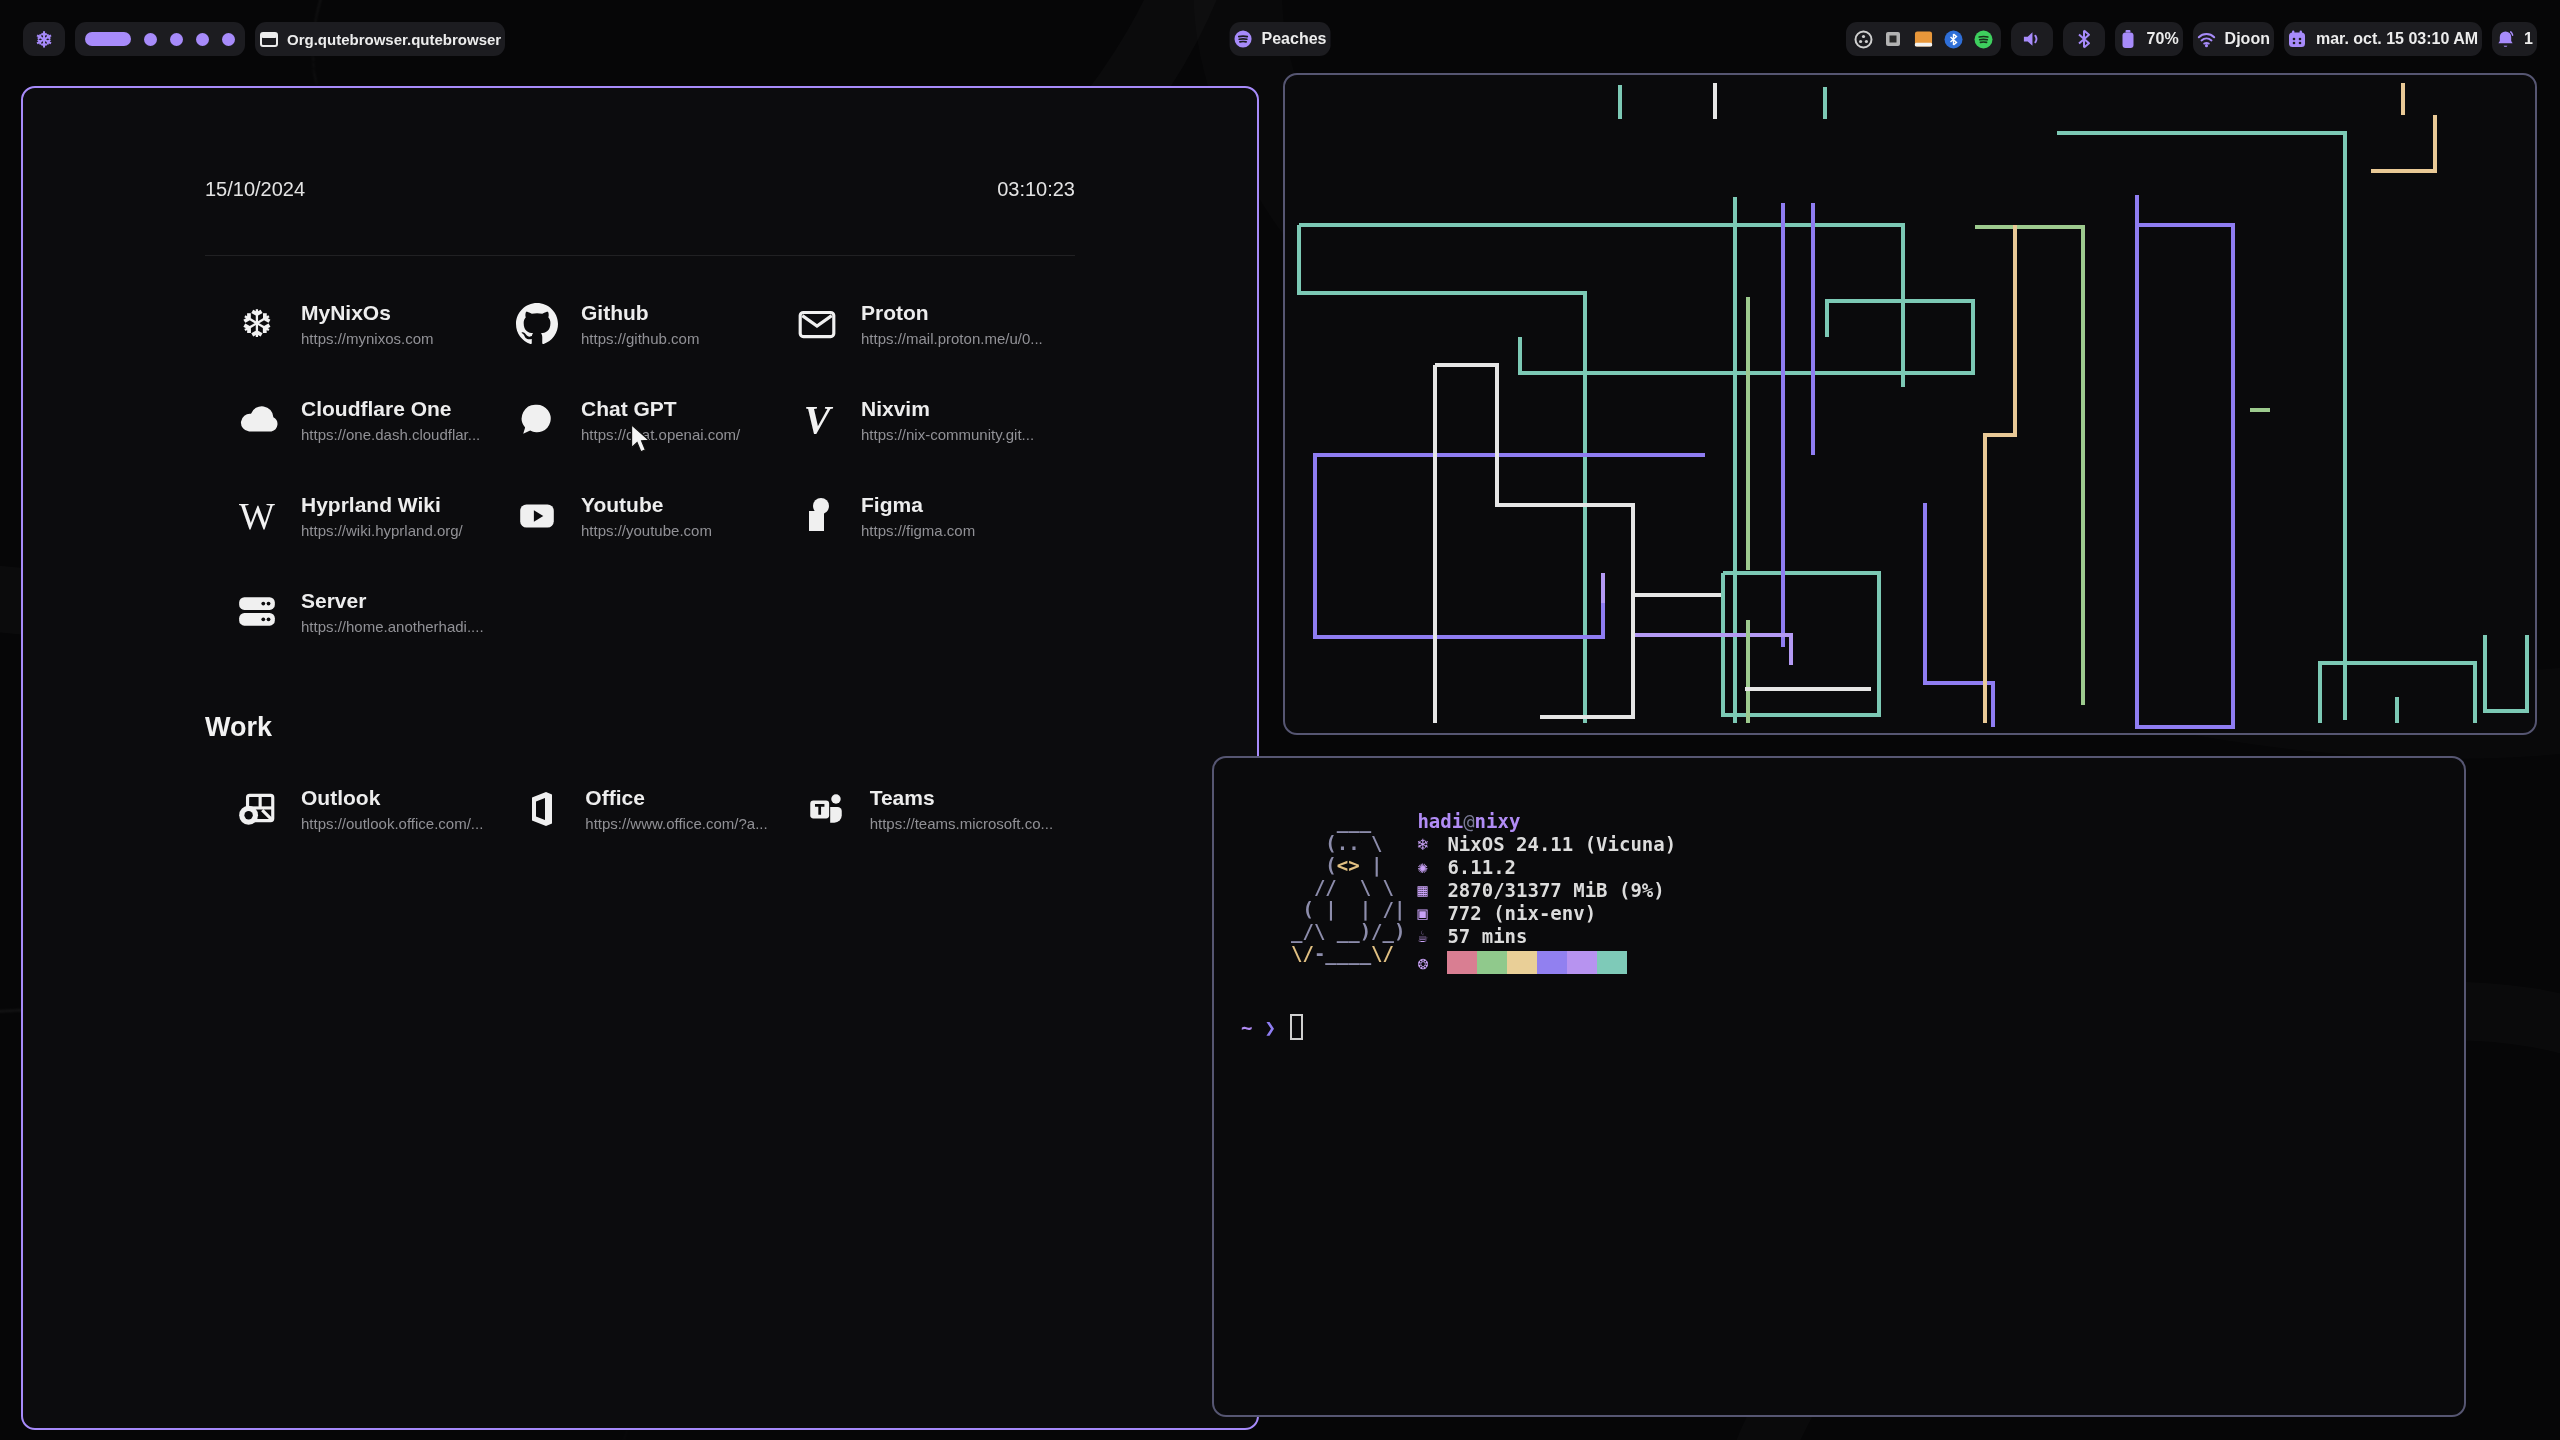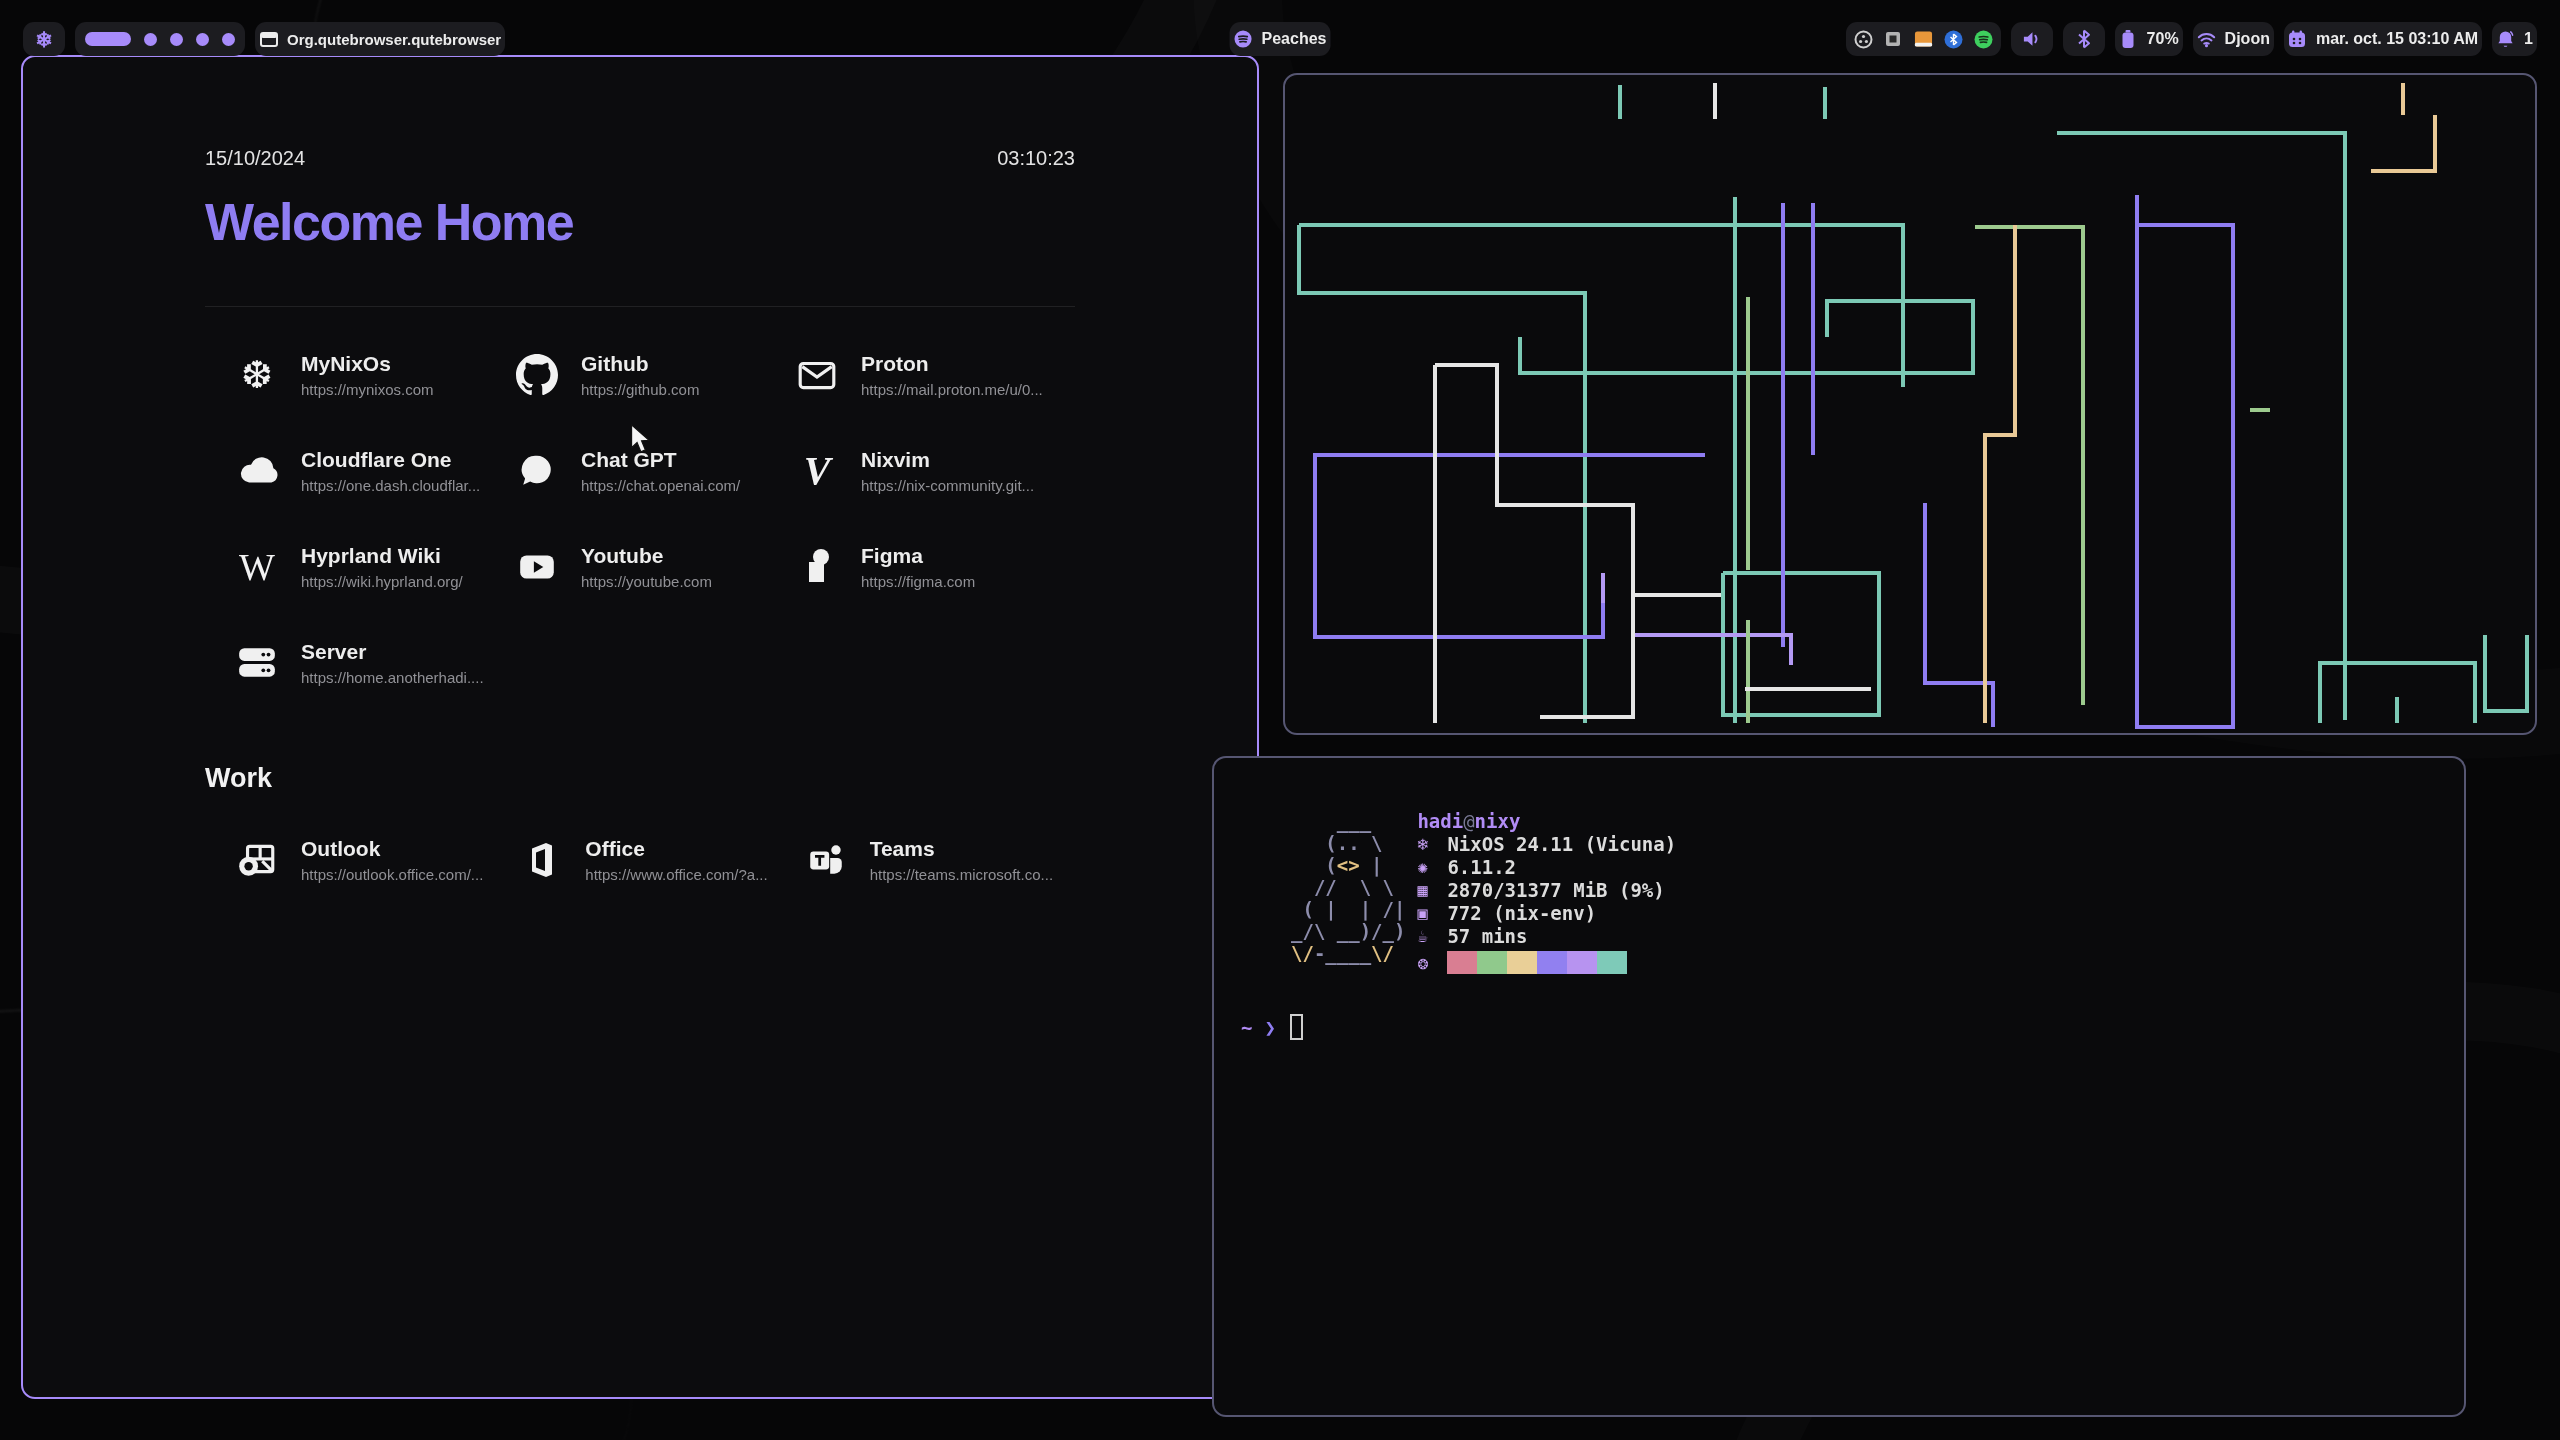--- a/index.html
+++ b/index.html
@@ -23,21 +23,21 @@
   .ws-dot { width:13px; height:13px; border-radius:50%; background:#a78bfa; }
   .ws-wrap { display:flex; align-items:center; gap:13px; padding:0 6px; }
   .center-pill { position:absolute; left:50%; transform:translateX(-50%); }
   .tray-wrap { display:flex; align-items:center; gap:11px; padding:0 4px; }
   .ticon { width:19px; height:19px; display:inline-flex; align-items:center; justify-content:center; }
 
   
   .window { position:absolute; border-radius:14px; background:#0c0c0e; }
   .win-active { border:2px solid #a78bfa; }
   .win-inactive { border:2px solid #565672; }
-  .browser-window { left:21px; top:55px; width:1238px; height:1344px; }
+  .browser-window { left:21px; top:86px; width:1238px; height:1344px; }
   .pipes-window { left:1283px; top:73px; width:1254px; height:662px; overflow:hidden; background:#0a0a0c; }
   .terminal-window { left:1212px; top:756px; width:1254px; height:661px; background:#0a0a0c; padding:52px 30px 0 27px; }
 
   
   .sp-content { width:870px; margin:0 auto; padding-top:90px; }
   .sp-daterow { display:flex; justify-content:space-between; font-size:20px; color:#e3e3e3; font-weight:500; }
   .sp-title { margin-top:22px; font-size:52px; font-weight:700; letter-spacing:-1.5px; color:#8f7df2; }
   .sp-divider { margin-top:54px; height:1px; background:rgba(255,255,255,0.09); }
   .sp-heading { margin-top:44px; font-size:27px; font-weight:700; color:#f2f2f2; }
   .links-grid { display:grid; grid-template-columns:repeat(3,1fr); row-gap:44px; padding-left:30px; margin-top:42px; }
@@ -223,21 +223,20 @@
     <span>1</span>
   </div>
 </div>
 
 <div class="window win-active browser-window">
   <div class="sp-content">
     <div class="sp-daterow">
       <span>15/10/2024</span>
       <span>03:10:23</span>
     </div>
-    <h1 class="sp-title">Welcome Home</h1>
     <div class="sp-divider"></div>
 
     <div class="links-grid">
 
       <div class="bk-item">
         <span class="bk-icon">
             <span class="glyph sans" style="font-size:38px;">❆</span>
           </span>
         <span>
             <div class="bk-name">MyNixOs</div>

